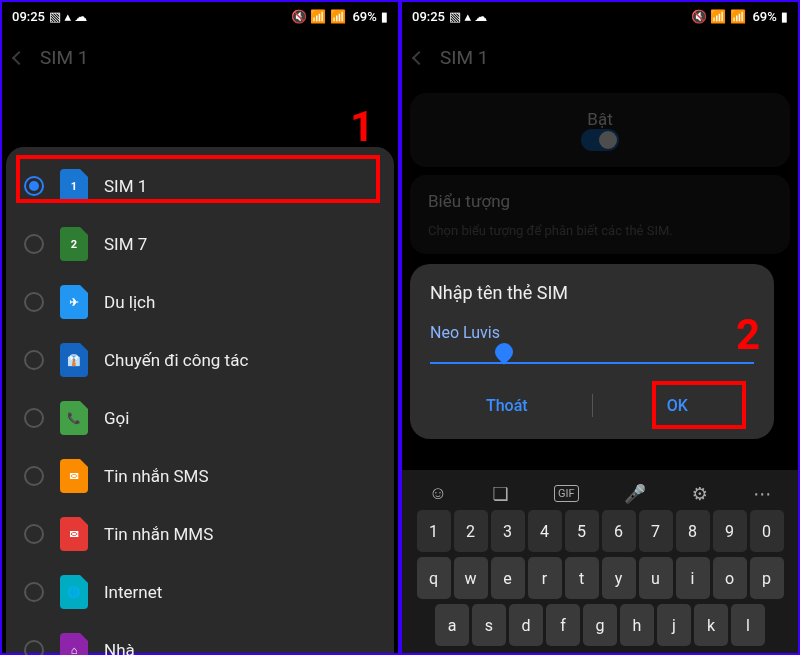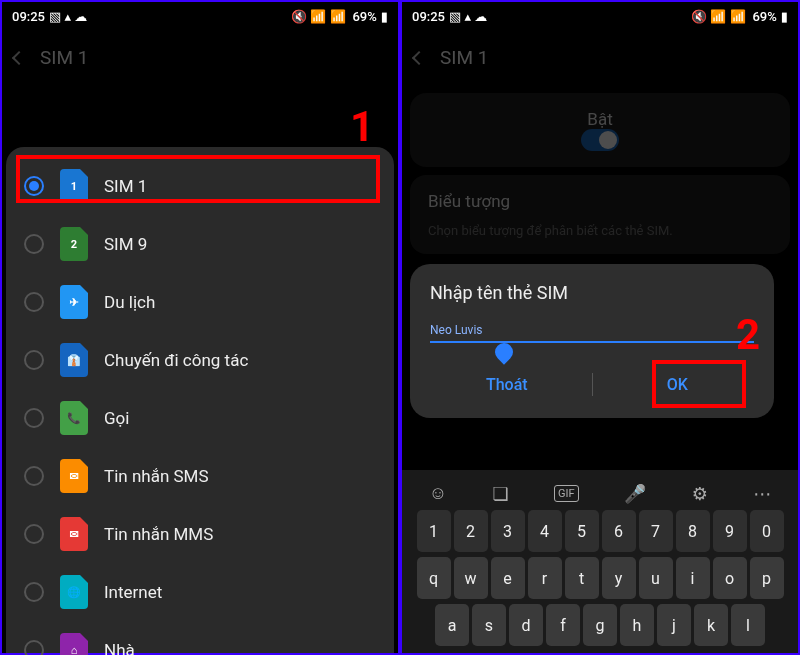--- a/index.html
+++ b/index.html
@@ -164,23 +164,23 @@
     padding: 18px 20px 6px;
     z-index: 5;
   }
   .dialog-title {
     color: #eee;
     font-size: 18px;
     margin-bottom: 20px;
   }
   .text-input {
     color: #8ab4ff;
-    font-size: 12px;
+    font-size: 16px;
     border-bottom: 2px solid #2a7fff;
-    padding-bottom: 4px;
+    padding-bottom: 20px;
     position: relative;
   }
   .cursor-drop {
     position: absolute;
     width: 18px;
     height: 18px;
     background: #2a7fff;
     border-radius: 50% 50% 50% 0;
     transform: rotate(-45deg);
     top: 20px;
@@ -269,21 +269,21 @@
         </div>
       <div class="sim-label">SIM 1</div>
     </div>
     <div class="red-highlight" style="top:8px; left:10px; right:14px; height:48px;"></div>
 
     <div class="sim-option">
       <div class="radio"></div>
       <div class="sim-icon" style="background:#2e7d32">
           <span class="icon-inner">2</span>
         </div>
-      <div class="sim-label">SIM 9</div>
+      <div class="sim-label">SIM 7</div>
     </div>
     <div class="sim-option">
       <div class="radio"></div>
       <div class="sim-icon" style="background:#2196f3">
           <span class="icon-inner">✈</span>
         </div>
       <div class="sim-label">Du lịch</div>
     </div>
     <div class="sim-option">
       <div class="radio"></div>

